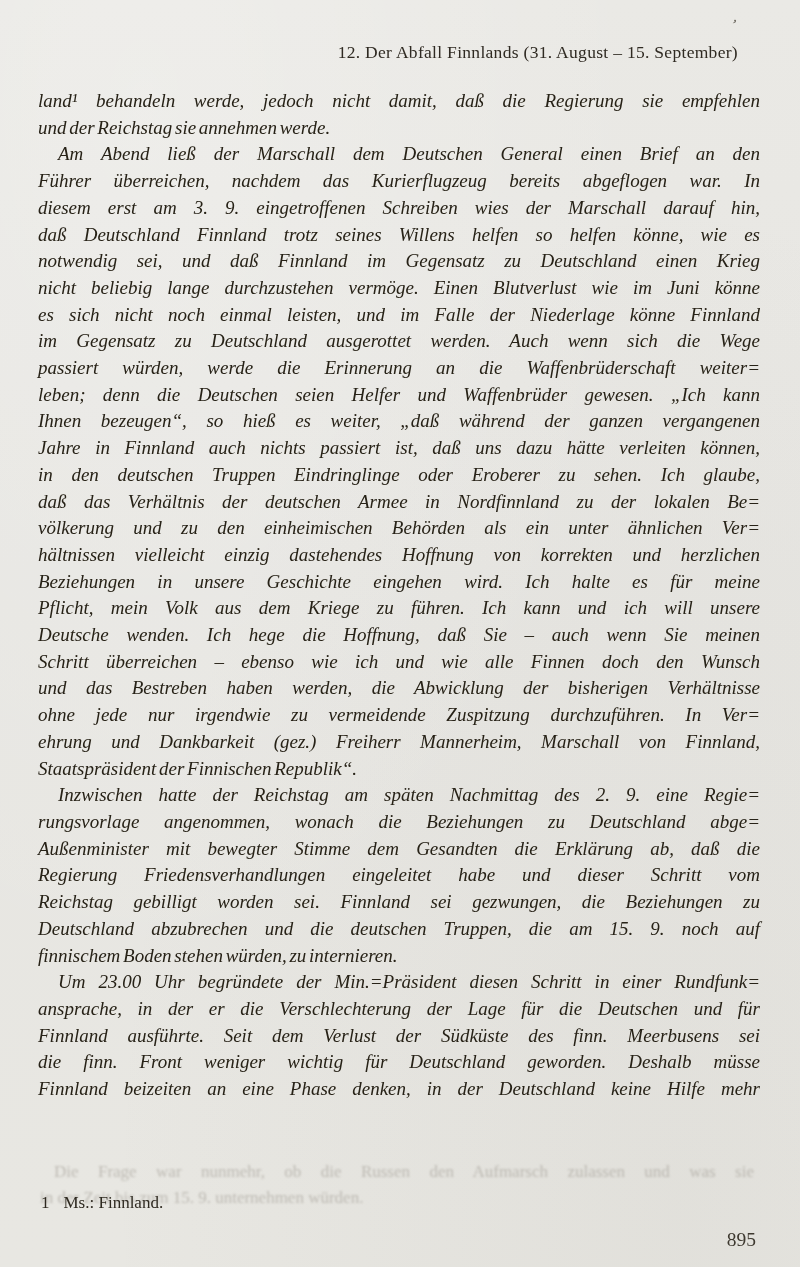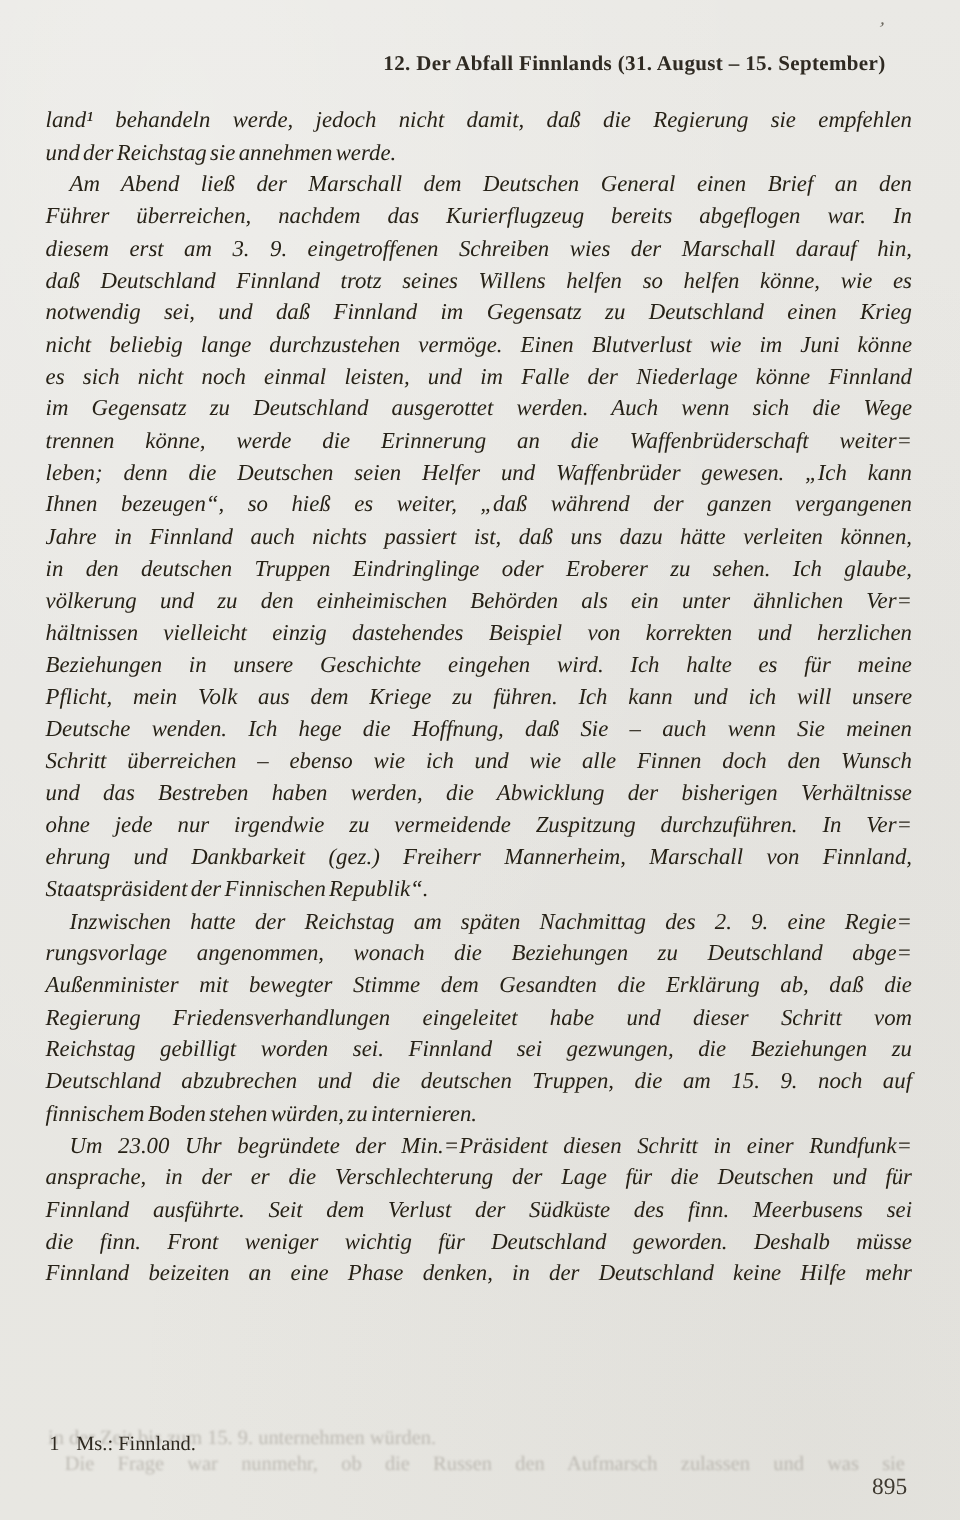--- a/index.html
+++ b/index.html
@@ -18,21 +18,20 @@
   }
   .running-header {
     position: absolute;
     top: 42px;
     left: 0;
     right: 62px;
     text-align: right;
     font-size: 17.5px;
     letter-spacing: 0.3px;
     color: #2f2a22;
-    font-weight: bold;
   }
   .body-text {
     position: absolute;
     top: 88px;
     left: 38px;
     width: 722px;
     font-size: 19px;
     line-height: 26.7px;
     color: #272217;
   }
@@ -66,21 +65,20 @@
     filter: blur(0.8px);
     font-size: 17px;
     line-height: 22px;
   }
   .ghost-1 {
     left: 54px;
     right: 46px;
     top: 1161px;
     text-align: justify;
     text-align-last: justify;
-    margin-top: 48px;
   }
   .ghost-2 { left: 40px; top: 1187px; }
   .scan-artifact {
     position: absolute;
     top: 16px;
     right: 64px;
     font-size: 16px;
     color: #6e6a61;
     transform: rotate(18deg);
   }
@@ -103,27 +101,28 @@
 
     <div class="para">
       <div class="ln ind">Am Abend ließ der Marschall dem Deutschen General einen Brief an den</div>
       <div class="ln">Führer überreichen, nachdem das Kurierflugzeug bereits abgeflogen war. In</div>
       <div class="ln">diesem erst am 3. 9. eingetroffenen Schreiben wies der Marschall darauf hin,</div>
       <div class="ln">daß Deutschland Finnland trotz seines Willens helfen so helfen könne, wie es</div>
       <div class="ln">notwendig sei, und daß Finnland im Gegensatz zu Deutschland einen Krieg</div>
       <div class="ln">nicht beliebig lange durchzustehen vermöge. Einen Blutverlust wie im Juni könne</div>
       <div class="ln">es sich nicht noch einmal leisten, und im Falle der Niederlage könne Finnland</div>
       <div class="ln">im Gegensatz zu Deutschland ausgerottet werden. Auch wenn sich die Wege</div>
-      <div class="ln">trennen könne, werde die Erinnerung an die Waffenbrüderschaft weiter=</div>
+      <div class="ln">passiert würden, werde die Erinnerung an die Waffenbrüderschaft weiter=</div>
       <div class="ln">leben; denn die Deutschen seien Helfer und Waffenbrüder gewesen. „Ich kann</div>
       <div class="ln">Ihnen bezeugen“, so hieß es weiter, „daß während der ganzen vergangenen</div>
       <div class="ln">Jahre in Finnland auch nichts passiert ist, daß uns dazu hätte verleiten können,</div>
       <div class="ln">in den deutschen Truppen Eindringlinge oder Eroberer zu sehen. Ich glaube,</div>
+      <div class="ln">daß das Verhältnis der deutschen Armee in Nordfinnland zu der lokalen Be=</div>
       <div class="ln">völkerung und zu den einheimischen Behörden als ein unter ähnlichen Ver=</div>
-      <div class="ln">hältnissen vielleicht einzig dastehendes Beispiel von korrekten und herzlichen</div>
+      <div class="ln">hältnissen vielleicht einzig dastehendes Hoffnung von korrekten und herzlichen</div>
       <div class="ln">Beziehungen in unsere Geschichte eingehen wird. Ich halte es für meine</div>
       <div class="ln">Pflicht, mein Volk aus dem Kriege zu führen. Ich kann und ich will unsere</div>
       <div class="ln">Deutsche wenden. Ich hege die Hoffnung, daß Sie – auch wenn Sie meinen</div>
       <div class="ln">Schritt überreichen – ebenso wie ich und wie alle Finnen doch den Wunsch</div>
       <div class="ln">und das Bestreben haben werden, die Abwicklung der bisherigen Verhältnisse</div>
       <div class="ln">ohne jede nur irgendwie zu vermeidende Zuspitzung durchzuführen. In Ver=</div>
       <div class="ln">ehrung und Dankbarkeit (gez.) Freiherr Mannerheim, Marschall von Finnland,</div>
       <div class="ln end">Staatspräsident der Finnischen Republik“.</div>
     </div>
 

